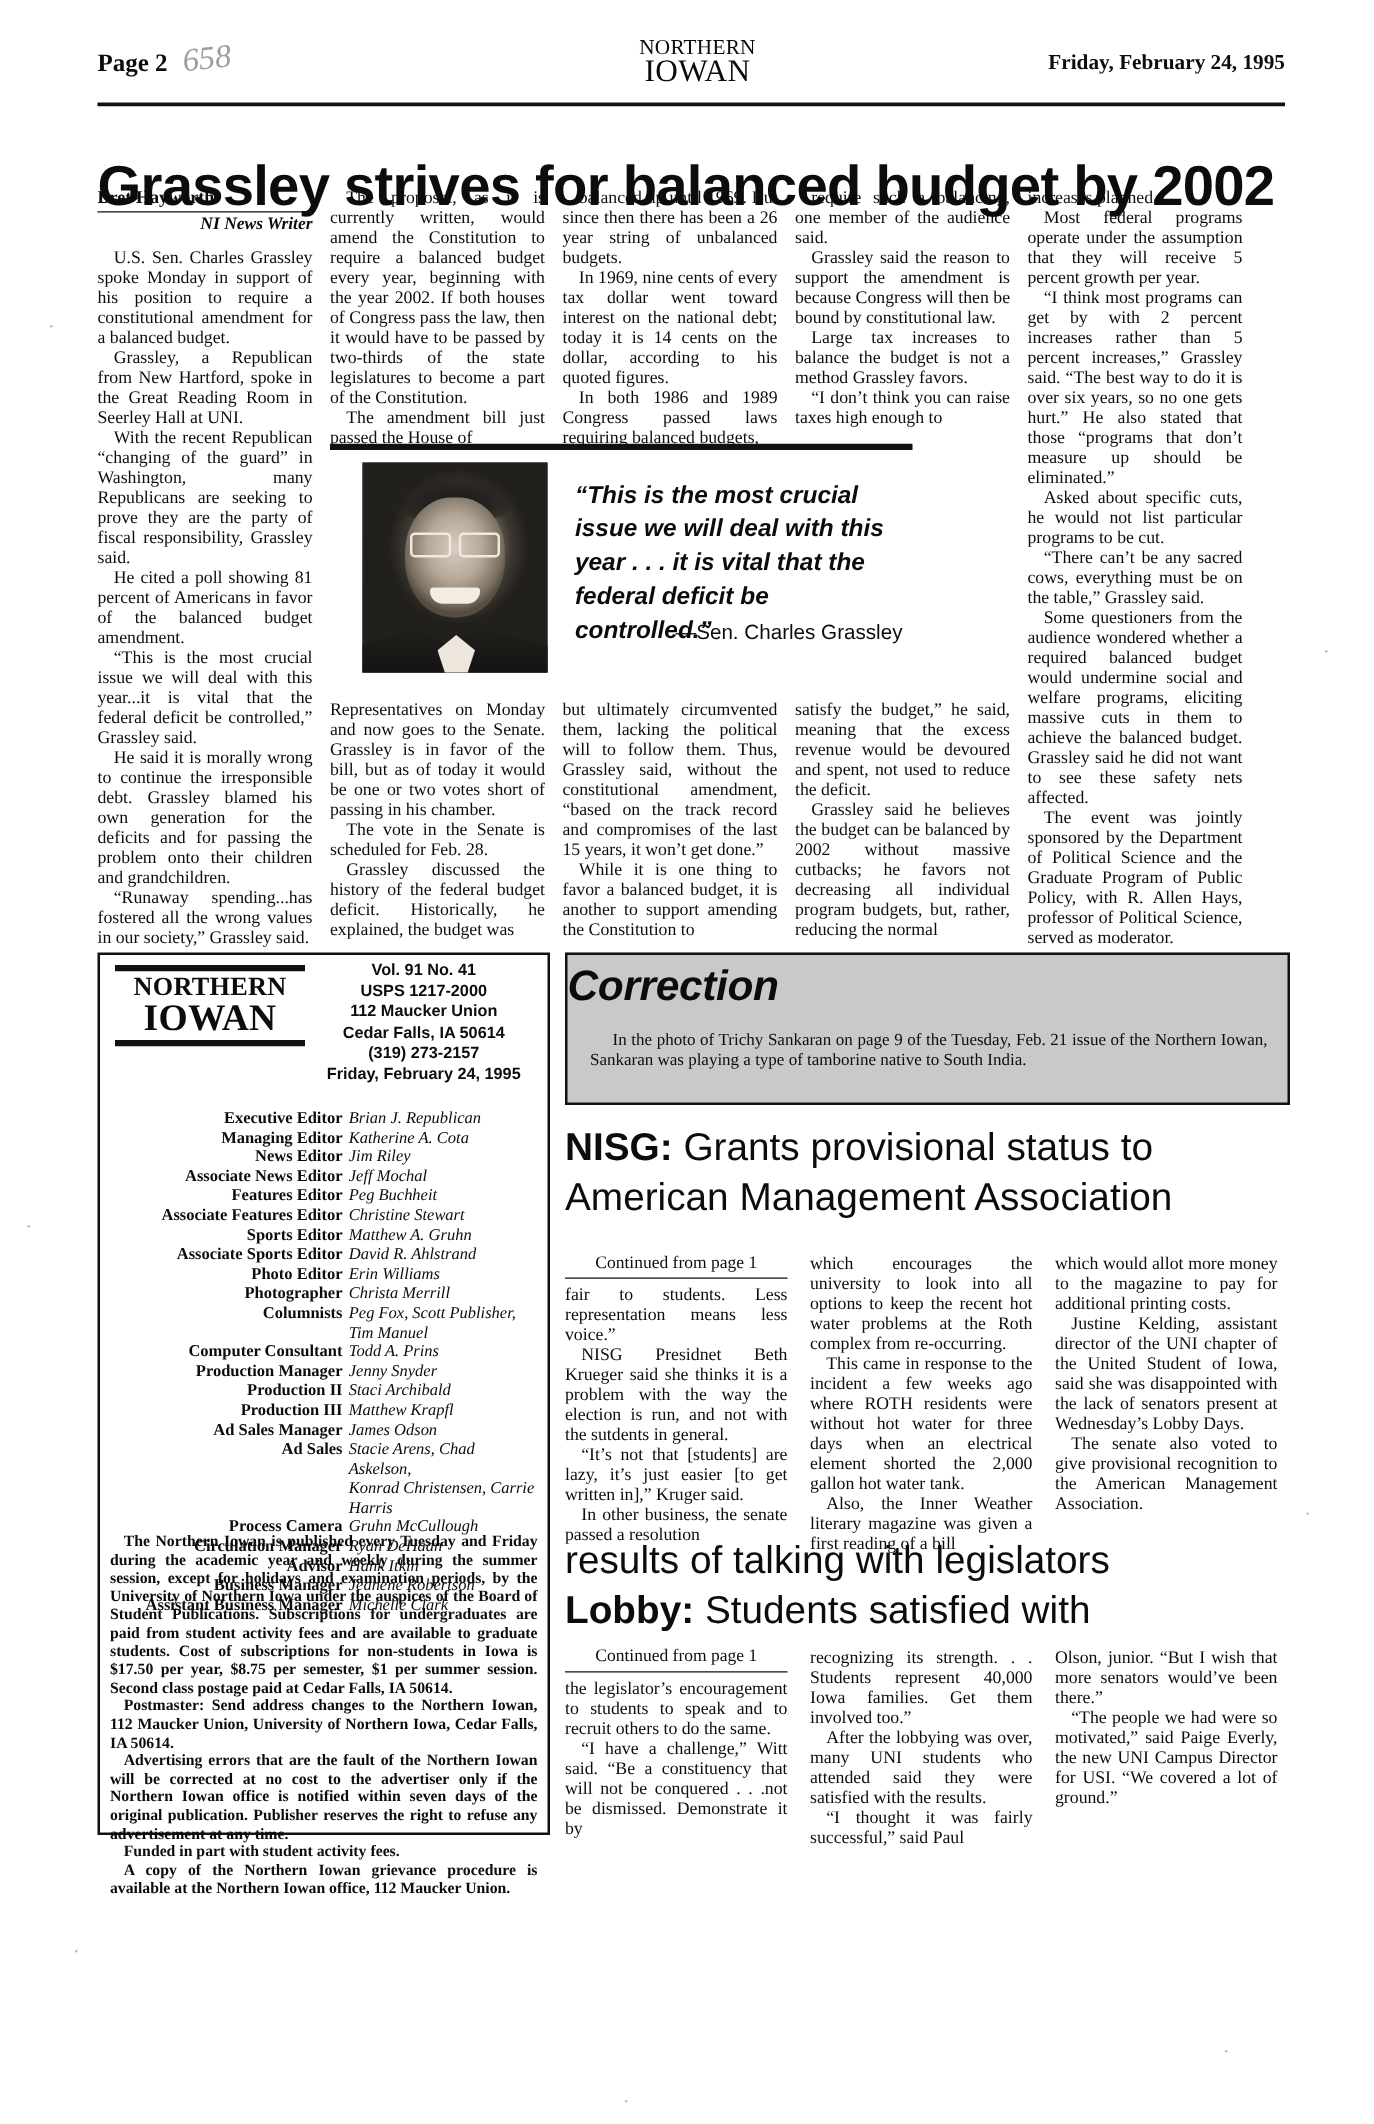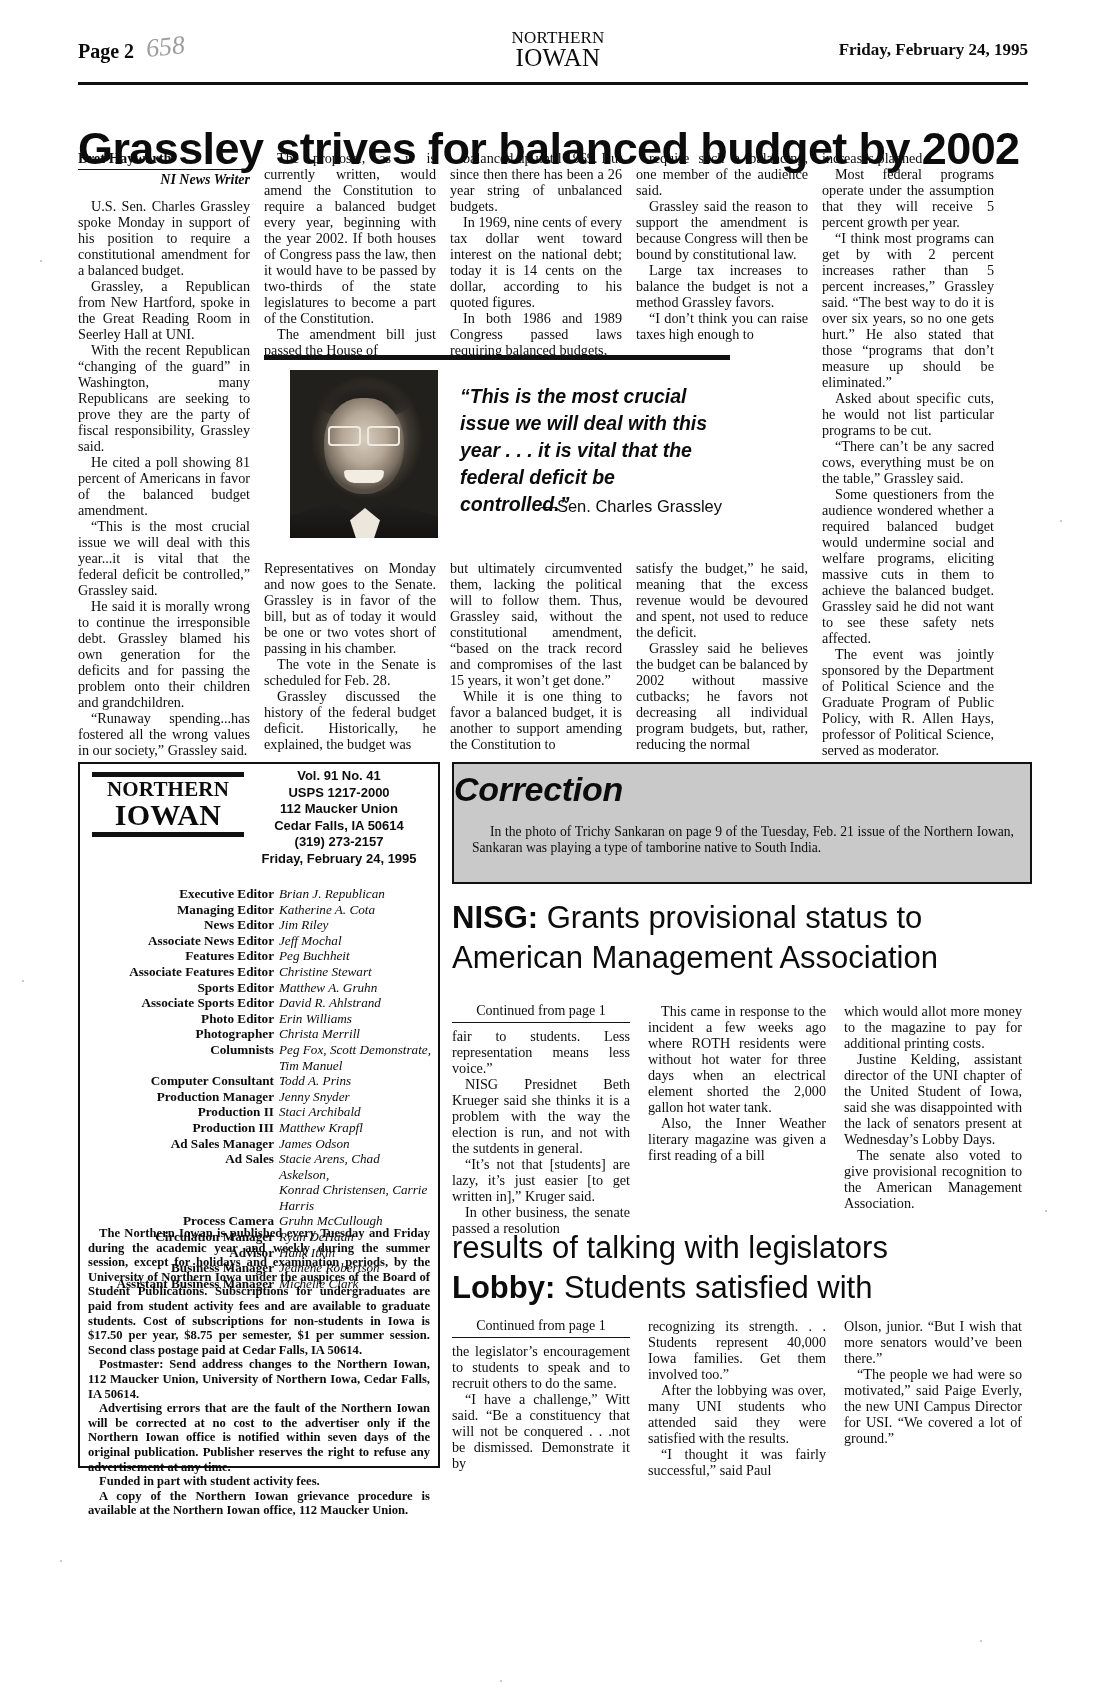--- a/index.html
+++ b/index.html
@@ -428,21 +428,21 @@
       <div class="staffrow">
           <span class="role">Photo Editor</span>
           <span class="name">Erin Williams</span>
         </div>
       <div class="staffrow">
           <span class="role">Photographer</span>
           <span class="name">Christa Merrill</span>
         </div>
       <div class="staffrow">
           <span class="role">Columnists</span>
-          <span class="name">Peg Fox, Scott Demonstrate,</span>
+          <span class="name">Peg Fox, Scott Publisher,</span>
         </div>
       <div class="staffrow">
           <span class="role"></span>
           <span class="name cont">Tim Manuel</span>
         </div>
       <div class="staffrow">
           <span class="role">Computer Consultant</span>
           <span class="name">Todd A. Prins</span>
         </div>
       <div class="staffrow">
@@ -517,20 +517,21 @@
   <div class="nisg-cols">
     <div class="nc nc1">
       <div class="contfrom">Continued from page 1</div>
       <div class="contrule"></div>
       <p class="body nind">fair to students. Less representation means less voice.”</p>
       <p class="body">NISG Presidnet Beth Krueger said she thinks it is a problem with the way the election is run, and not with the sutdents in general.</p>
       <p class="body">“It’s not that [students] are lazy, it’s just easier [to get written in],” Kruger said.</p>
       <p class="body">In other business, the senate passed a resolution</p>
     </div>
     <div class="nc nc2">
+      <p class="body nind">which encourages the university to look into all options to keep the recent hot water problems at the Roth complex from re-occurring.</p>
       <p class="body">This came in response to the incident a few weeks ago where ROTH residents were without hot water for three days when an electrical element shorted the 2,000 gallon hot water tank.</p>
       <p class="body">Also, the Inner Weather literary magazine was given a first reading of a bill</p>
     </div>
     <div class="nc nc3">
       <p class="body nind">which would allot more money to the magazine to pay for additional printing costs.</p>
       <p class="body">Justine Kelding, assistant director of the UNI chapter of the United Student of Iowa, said she was disappointed with the lack of senators present at Wednesday’s Lobby Days.</p>
       <p class="body">The senate also voted to give provisional recognition to the American Management Association.</p>
     </div>
   </div>
 

